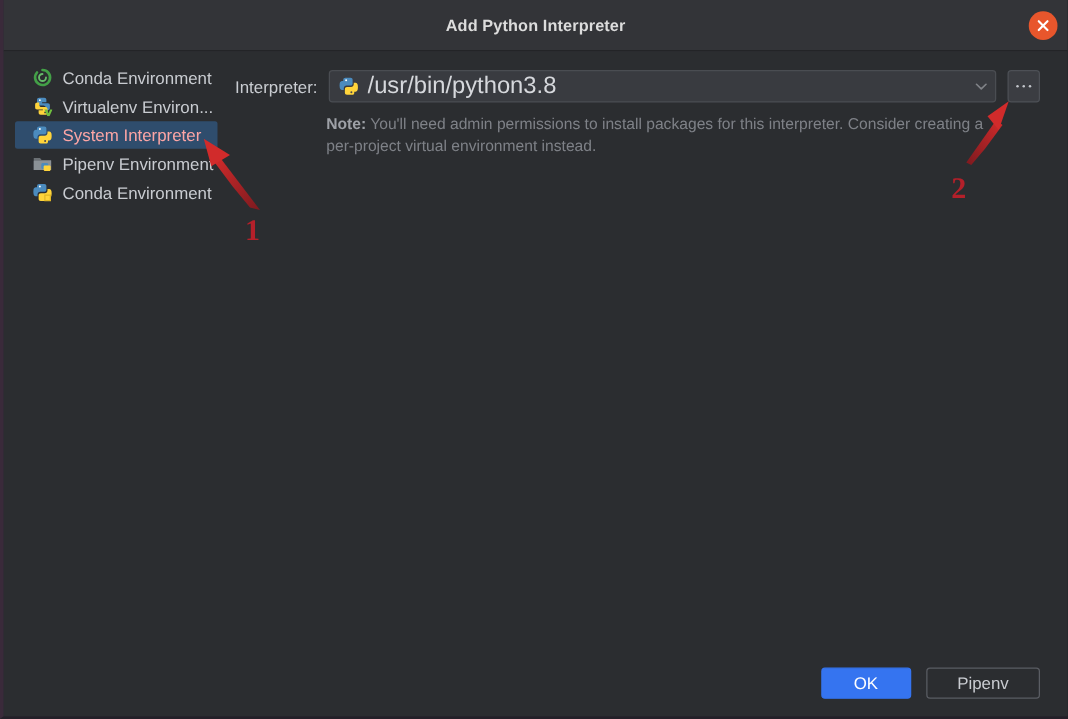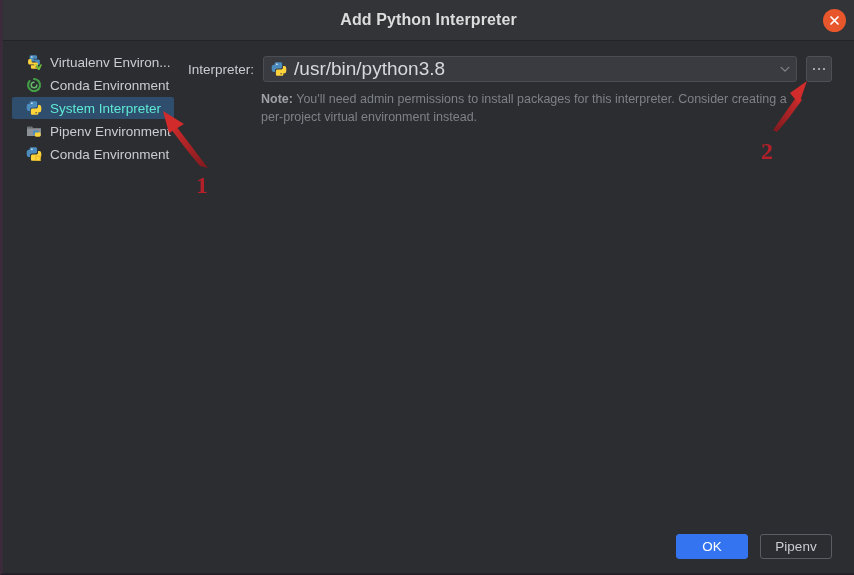--- a/index.html
+++ b/index.html
@@ -26,21 +26,21 @@
     position: relative;
     height: 41px;
     min-height: 41px;
     background: #333438;
     border-bottom: 1px solid #232427;
     display: flex;
     align-items: center;
     justify-content: center;
   }
   .titlebar-text {
-    font-size: 16px;
+    font-size: 13px;
     font-weight: bold;
     color: #dcdcdc;
     letter-spacing: 0.1px;
   }
   .close-btn {
     position: absolute;
     right: 8px; top: 9px;
     width: 23px; height: 23px;
     border-radius: 50%;
     background: #e8562c;
@@ -72,21 +72,21 @@
     border-radius: 2px;
     cursor: pointer;
     gap: 8px;
   }
   .side-item.selected { background: #2f4d6d; }
   .side-label {
     font-size: 13.5px;
     color: #c9ccd1;
     white-space: nowrap;
   }
-  .side-item.selected .side-label { color: #5eead4; }
+  .side-item.selected .side-label { color: #fca5a5; }
   .ico { width: 16px; height: 16px; flex-shrink: 0; display:block; }
 
   
   .main {
     flex: 1;
     padding: 15px 22px 0 5px;
     position: relative;
   }
   .field-row {
     display: flex;
@@ -149,21 +149,21 @@
     display: flex;
     gap: 12px;
   }
   .btn {
     height: 25px;
     min-width: 72px;
     border-radius: 3px;
     font-size: 13.5px;
     display: flex; align-items: center; justify-content: center;
     cursor: pointer;
-    padding: 0 14px;
+    padding: 0 24px;
   }
   .btn-primary { background: #3574f0; color: #ffffff; border: 1px solid #3574f0; }
   .btn-default { background: transparent; color: #c9ccd1; border: 1px solid #5a5d63; }
 
   
   .anno-layer {
     position: absolute;
     left: 0; top: 0; width: 854px; height: 575px;
     pointer-events: none;
     z-index: 50;
@@ -190,38 +190,38 @@
     </div>
   </div>
 
   <div class="body">
 
     <div class="sidebar">
 
       <div class="side-item">
         <span class="ico">
           <svg class="ico" viewBox="0 0 16 16">
+            <path d="M8 2.0 A6 6 0 1 1 3.6 4.0" fill="none" stroke="#43a047" stroke-width="2.1" stroke-linecap="round"></path>
+            <path d="M8 5.2 A2.8 2.8 0 1 0 10.8 8" fill="none" stroke="#66bb6a" stroke-width="1.5" stroke-linecap="round"></path>
+          </svg>
+        </span>
+        <span class="side-label">Conda Environment</span>
+      </div>
+
+      <div class="side-item">
+        <span class="ico">
+          <svg class="ico" viewBox="0 0 16 16">
             <path d="M5.4 1.2h4.0c1.1 0 1.7.6 1.7 1.6v2.0H7.7v.7h4.6c1.1 0 1.6.7 1.6 1.8v2.0c0 1.1-.7 1.8-1.8 1.8h-1.5V9.3c0-1.2-.8-1.9-1.9-1.9H5.3c-1.0 0-1.7-.7-1.7-1.7V2.9c0-1.0.7-1.7 1.8-1.7z" fill="#4b8bbe"></path>
             <path d="M10.6 14.8H6.6c-1.1 0-1.7-.6-1.7-1.6v-2.0h3.4v-.7H3.7c-1.1 0-1.6-.7-1.6-1.8V6.7c0-1.1.7-1.8 1.8-1.8h1.5v1.8c0 1.2.8 1.9 1.9 1.9h3.0c1.0 0 1.7.7 1.7 1.7v2.8c0 1.0-.7 1.7-1.4 1.7z" fill="#ffd43b"></path>
             <circle cx="5.9" cy="3.1" r=".75" fill="#ffffff"></circle>
             <circle cx="10.1" cy="12.9" r=".75" fill="#3b3b3b"></circle>
             <path d="M9.5 10.5 L11.5 10.5 L12.8 13.6 L14.1 10.5 L16 10.5 L13.6 16 L11.9 16 Z" fill="#6fbf3f"></path>
           </svg>
         </span>
         <span class="side-label">Virtualenv Environ...</span>
-      </div>
-
-      <div class="side-item">
-        <span class="ico">
-          <svg class="ico" viewBox="0 0 16 16">
-            <path d="M8 2.0 A6 6 0 1 1 3.6 4.0" fill="none" stroke="#43a047" stroke-width="2.1" stroke-linecap="round"></path>
-            <path d="M8 5.2 A2.8 2.8 0 1 0 10.8 8" fill="none" stroke="#66bb6a" stroke-width="1.5" stroke-linecap="round"></path>
-          </svg>
-        </span>
-        <span class="side-label">Conda Environment</span>
       </div>
 
       <div class="side-item selected">
         <span class="ico">
           <svg class="ico" viewBox="0 0 16 16">
             <path d="M5.4 1.2h4.0c1.1 0 1.7.6 1.7 1.6v2.9c0 1.0-.7 1.7-1.7 1.7H6.2c-1.2 0-2.2.9-2.2 2.2v1.3H2.6c-1.1 0-1.6-.8-1.8-1.9-.2-1.1-.2-2.3 0-3.4.2-1.2.9-1.9 1.8-1.9h1.0V2.9c0-1.0.7-1.7 1.8-1.7z" fill="#4b8bbe"></path>
             <path d="M10.6 14.8H6.6c-1.1 0-1.7-.6-1.7-1.6v-2.9c0-1.0.7-1.7 1.7-1.7h3.2c1.2 0 2.2-.9 2.2-2.2V5.1h1.4c1.1 0 1.6.8 1.8 1.9.2 1.1.2 2.3 0 3.4-.2 1.2-.9 1.9-1.8 1.9h-1.0v1.0c0 1.0-.7 1.5-1.8 1.5z" fill="#ffd43b"></path>
             <circle cx="5.9" cy="3.2" r=".8" fill="#ffffff"></circle>
             <circle cx="10.1" cy="12.8" r=".8" fill="#4b4b4b"></circle>
           </svg>

